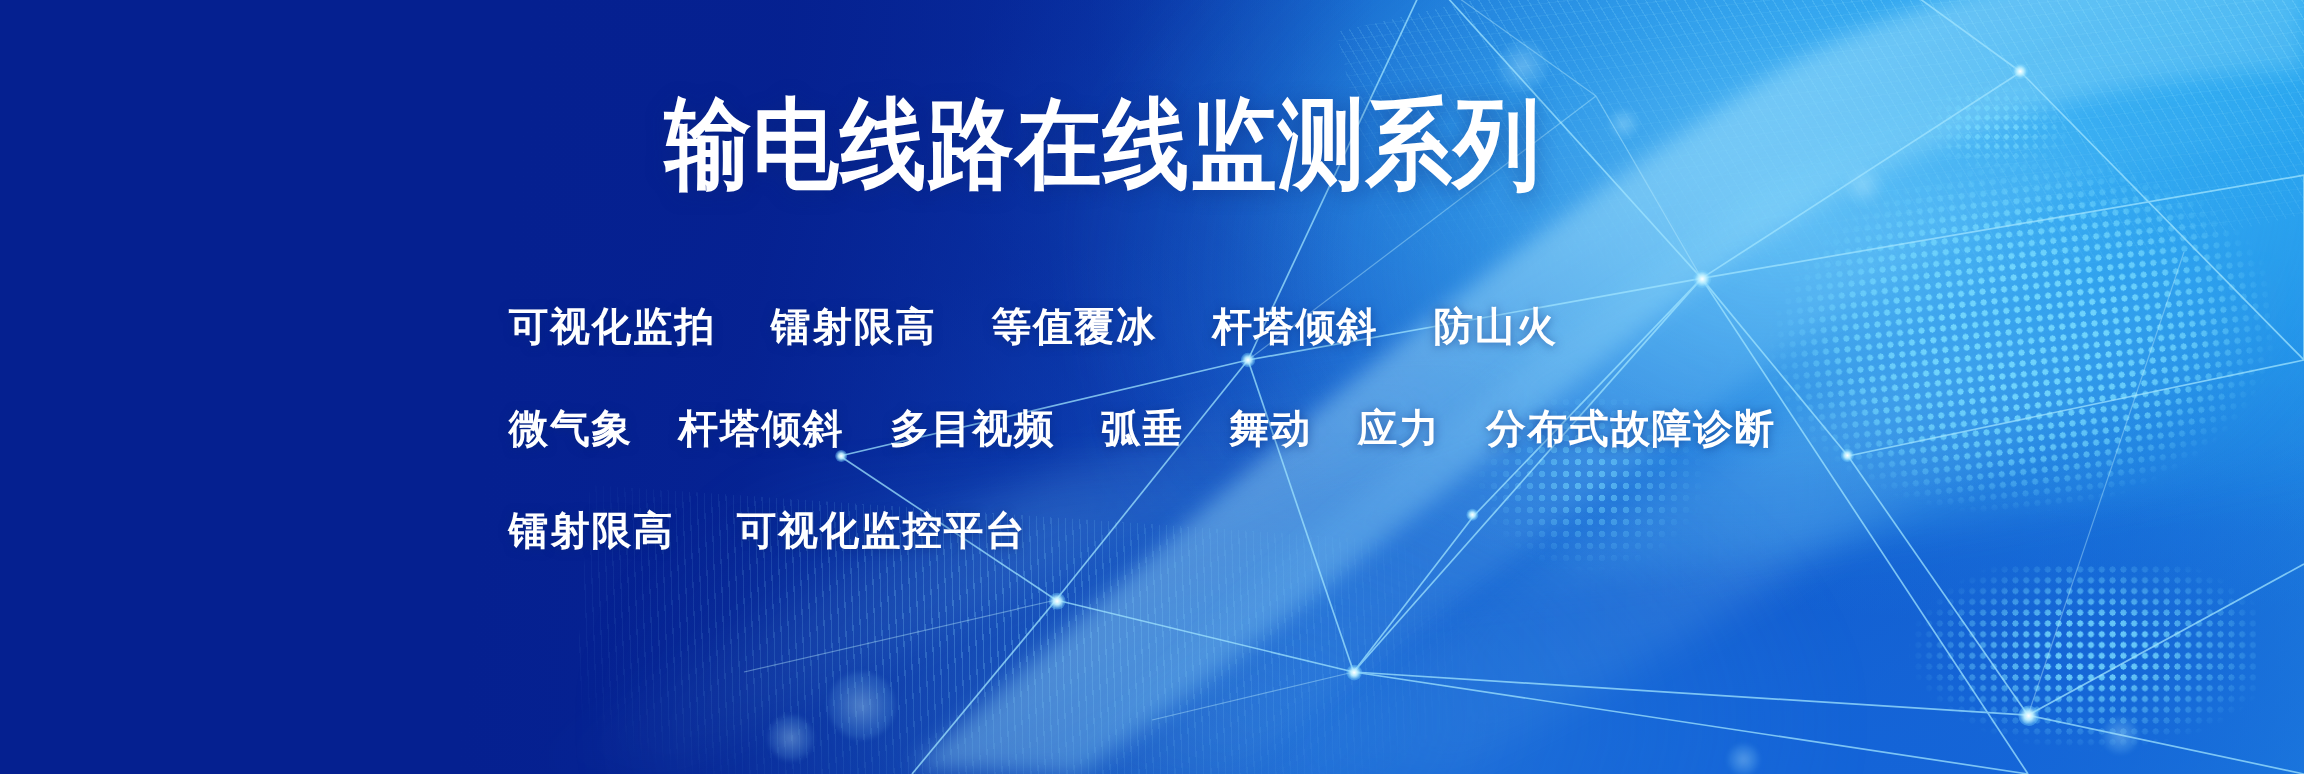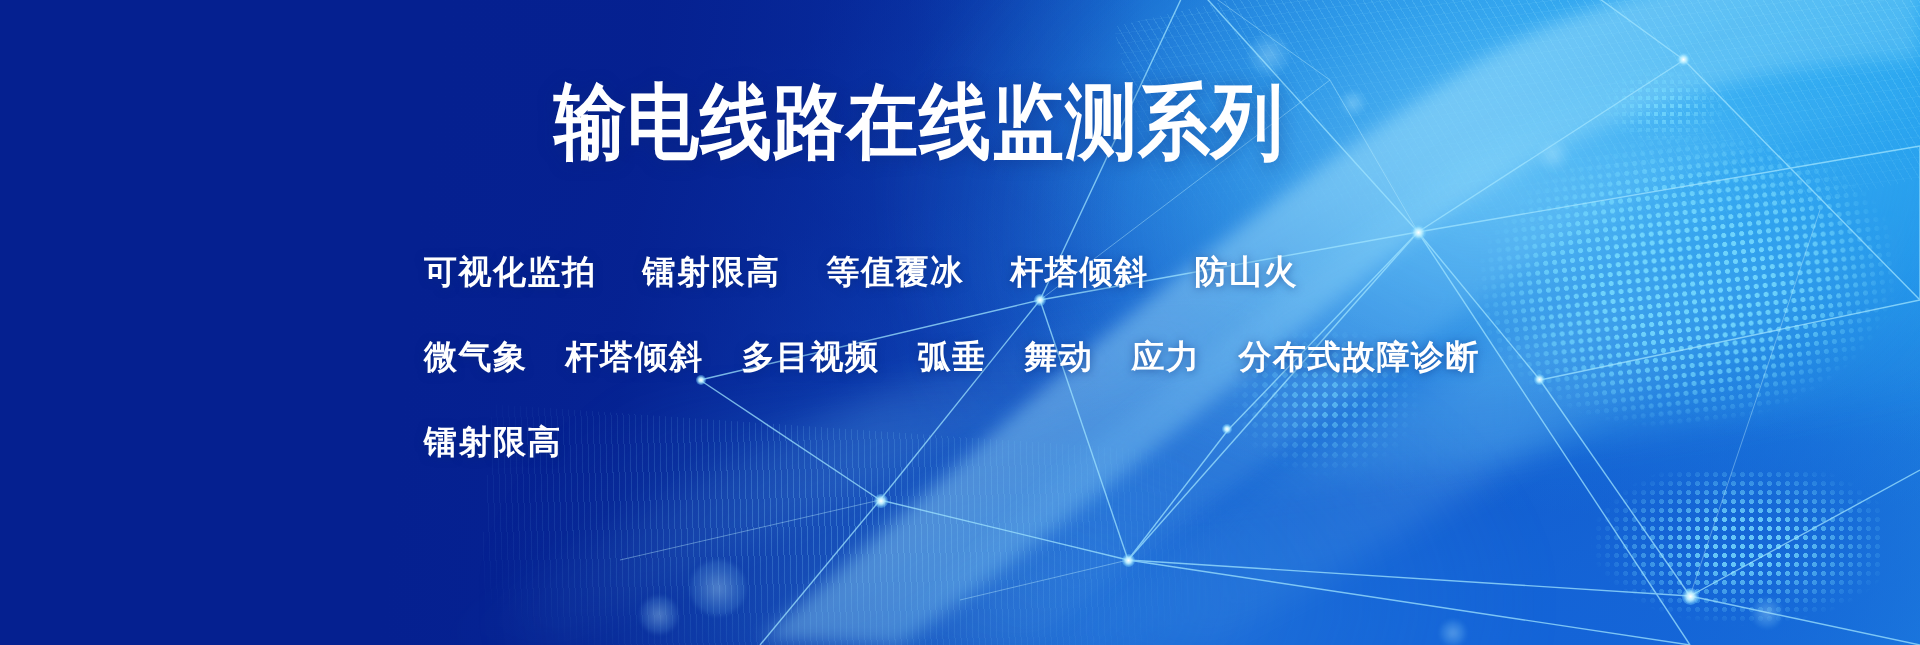--- a/index.html
+++ b/index.html
@@ -313,17 +313,18 @@
         <span class="tag">微气象</span>
         <span class="tag">杆塔倾斜</span>
         <span class="tag">多目视频</span>
         <span class="tag">弧垂</span>
         <span class="tag">舞动</span>
         <span class="tag">应力</span>
         <span class="tag">分布式故障诊断</span>
       </div>
       <div class="tag-row row-3">
         <span class="tag">镭射限高</span>
+        <span class="tag">可视化监控平台</span>
       </div>
     </div>
 
   </div>
 </div>
 
 </body></html>

